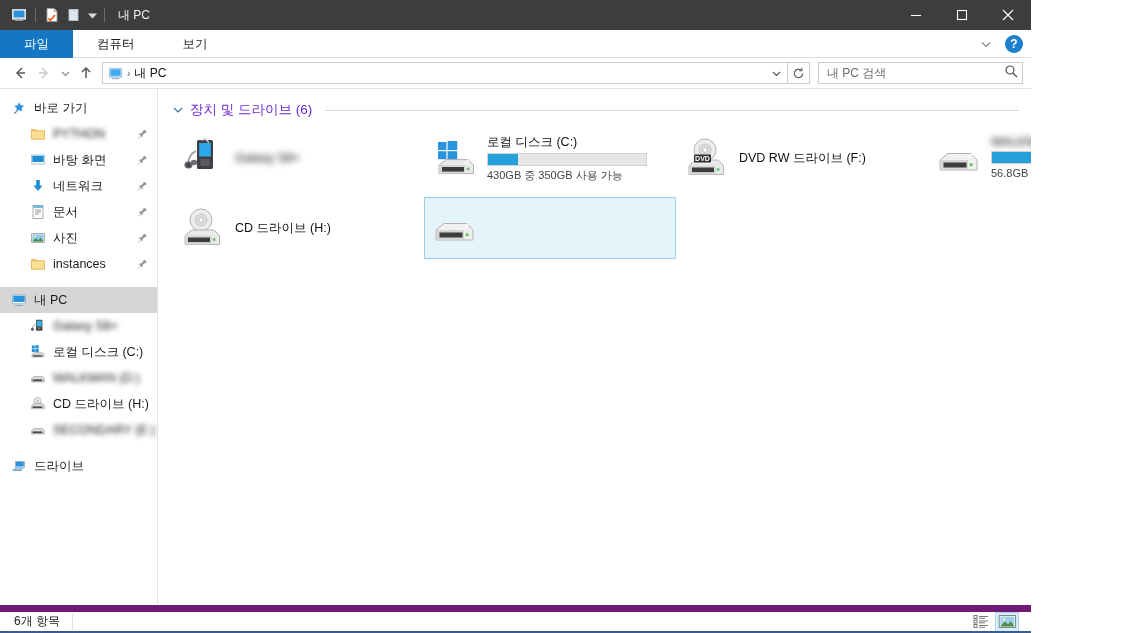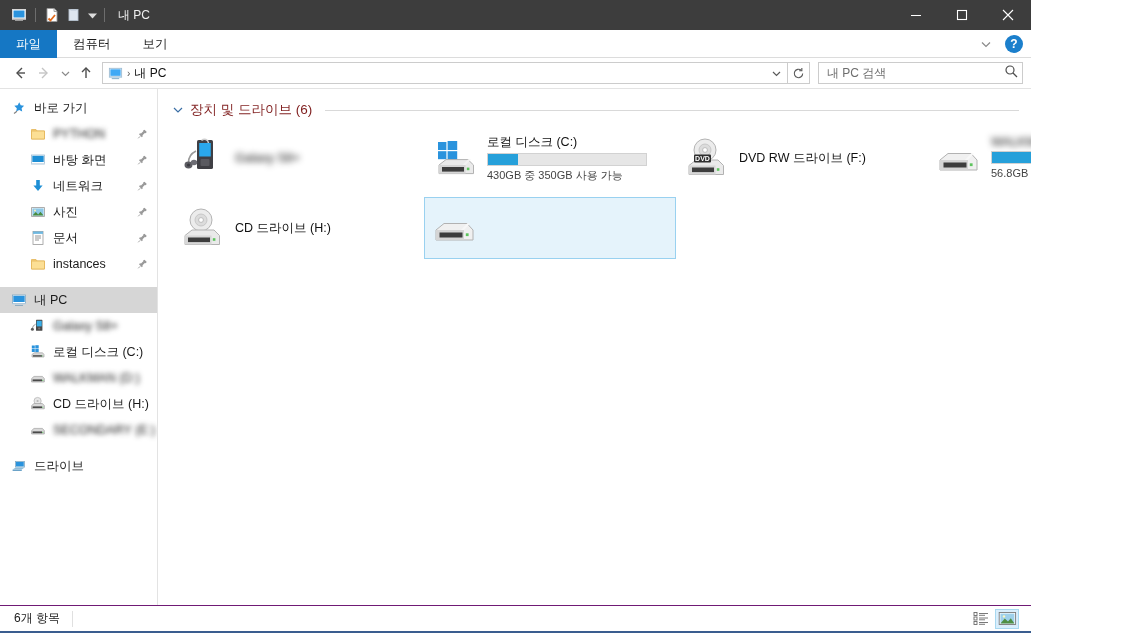--- a/index.html
+++ b/index.html
@@ -23,21 +23,21 @@
   .qat-caret { width: 14px; height: 22px; display: flex; align-items: center; justify-content: center; }
   .title-text { font-size: 12px; color: #f0f0f0; margin-left: 8px; letter-spacing: 0px; }
   .winctl { margin-left: auto; display: flex; height: 30px; }
   .winctl div { width: 46px; height: 30px; display: flex; align-items: center; justify-content: center; }
 
   
   .ribbon {
     height: 28px; flex: 0 0 28px; background: #ffffff; display: flex; align-items: stretch;
     border-bottom: 1px solid #dcdcdc; position: relative;
   }
-  .tab { display: flex; align-items: center; justify-content: center; font-size: 12.5px; color: #1b1b1b; padding: 0 16px; height: 28px; }
+  .tab { display: flex; align-items: center; justify-content: center; font-size: 12.5px; color: #1b1b1b; padding: 0 24px; height: 28px; }
   .tab.file { background: #1577c4; color: #ffffff; min-width: 52px; }
   .ribbon-right { margin-left: auto; display: flex; align-items: center; padding-right: 8px; gap: 8px; }
   .chev-collapse { width: 22px; height: 22px; display: flex; align-items: center; justify-content: center; }
   .help-btn { width: 18px; height: 18px; border-radius: 50%; background: #1b7fcc; color: #fff; font-size: 12px; font-weight: bold;
               display: flex; align-items: center; justify-content: center; line-height: 1; }
 
   
   .navbar { height: 30px; flex: 0 0 30px; display: flex; align-items: center; padding: 0 8px; gap: 0; background:#fff; }
   .nav-btn { width: 24px; height: 24px; display: flex; align-items: center; justify-content: center; }
   .nav-btn.small { width: 18px; }
@@ -75,40 +75,40 @@
   .nav-item .ni-label { overflow: hidden; text-overflow: ellipsis; }
   .pin { position: absolute; right: 9px; top: 50%; transform: translateY(-50%); width: 11px; height: 11px; }
   .nav-gap { height: 10px; }
   .blur { filter: blur(2.6px); }
   .blur-strong { filter: blur(3.1px); }
 
   
   .content { flex: 1 1 auto; background: #ffffff; position: relative; overflow: hidden; padding: 10px 0 0 8px; }
   .group-head { display: flex; align-items: center; gap: 5px; padding-left: 5px; height: 22px; }
   .group-chev { width: 14px; height: 14px; display:flex; align-items:center; justify-content:center; }
-  .group-title { font-size: 13.5px; color: #7f1d1d; white-space: nowrap; }
+  .group-title { font-size: 13.5px; color: #6d28d9; white-space: nowrap; }
   .group-rule { flex: 1 1 auto; height: 1px; background: #d9d9d9; margin-left: 8px; margin-right: 12px; }
 
   .tiles { display: flex; flex-wrap: wrap; align-content: flex-start; padding: 6px 0 0 6px; gap: 0; width: 1060px; }
   .tile {
     width: 252px; height: 62px; display: flex; align-items: center; gap: 6px;
     border: 1px solid transparent; padding: 2px 4px; margin: 0 0 8px 0;
   }
   .tile.selected { background: #e5f3fb; border-color: #99d1f0; }
   .tile-icon { width: 52px; height: 52px; flex: 0 0 52px; display: flex; align-items: center; justify-content: center; }
   .tile-info { display: flex; flex-direction: column; justify-content: center; min-width: 0; flex: 1 1 auto; gap: 2px; }
   .tile-name { font-size: 12.5px; color: #111111; white-space: nowrap; overflow: hidden; text-overflow: ellipsis; }
   .bar-outer { width: 160px; height: 13px; background: #e6e6e6; border: 1px solid #d2d2d2; }
   .bar-inner { height: 100%; background: #26a0da; }
   .tile-sub { font-size: 11px; color: #444444; white-space: nowrap; overflow: hidden; text-overflow: ellipsis; }
   .tile.noinfo .tile-info { justify-content: flex-end; }
 
   
   .statusbar {
-    height: 26px; flex: 0 0 26px; border-top: 1px solid #701a75; background: #ffffff;
+    height: 26px; flex: 0 0 26px; border-top: 7px solid #701a75; background: #ffffff;
     display: flex; align-items: center; padding: 0 6px 0 14px; font-size: 12px; color: #1b1b1b;
   }
   .status-sep { width: 1px; height: 16px; background: #e0e0e0; margin-left: 12px; }
   .view-btns { margin-left: auto; display: flex; align-items: center; gap: 2px; padding-right: 6px; }
   .view-btn { width: 24px; height: 20px; display: flex; align-items: center; justify-content: center; border: 1px solid transparent; }
   .view-btn.active { background: #d9eefc; border-color: #a8d8f0; }
   .accent-line { height: 2px; background: #3a5d8f; }
 </style>
 </head>
 <body>
@@ -301,44 +301,44 @@
           <svg width="11" height="11" viewBox="0 0 11 11">
               <path d="M7.5 1.2l2.3 2.3-1.2 1.2-.8-.2-2.3 2.3.3 1-1 1L2 5.8l1-1 1 .3L6.3 2.8l-.2-.8z" fill="#9a9a9a"></path>
               <path d="M3.2 7.8L1.2 9.8" stroke="#9a9a9a" stroke-width="0.9"></path>
             </svg>
         </span>
       </div>
 
       <div class="nav-item indent1">
         <span class="ni-icon">
           <svg width="16" height="16" viewBox="0 0 16 16">
+            <rect x="3" y="1.5" width="10" height="13" fill="#ffffff" stroke="#9a9a9a" stroke-width="0.8"></rect>
+            <rect x="3" y="1.5" width="10" height="2.4" fill="#6fb8e0"></rect>
+            <path d="M5 6h6M5 8h6M5 10h4" stroke="#8a8a8a" stroke-width="0.9"></path>
+          </svg>
+        </span>
+        <span class="ni-label">문서</span>
+        <span class="pin">
+          <svg width="11" height="11" viewBox="0 0 11 11">
+              <path d="M7.5 1.2l2.3 2.3-1.2 1.2-.8-.2-2.3 2.3.3 1-1 1L2 5.8l1-1 1 .3L6.3 2.8l-.2-.8z" fill="#9a9a9a"></path>
+              <path d="M3.2 7.8L1.2 9.8" stroke="#9a9a9a" stroke-width="0.9"></path>
+            </svg>
+        </span>
+      </div>
+
+      <div class="nav-item indent1">
+        <span class="ni-icon">
+          <svg width="16" height="16" viewBox="0 0 16 16">
             <rect x="1.6" y="3.6" width="12.8" height="8.8" fill="#ffffff" stroke="#9a9a9a" stroke-width="0.8"></rect>
             <rect x="2.4" y="4.4" width="11.2" height="7.2" fill="#8ec9e8"></rect>
             <path d="M2.4 11.6l3.4-3.6 2.4 2.4 2.2-2.6 3.2 3.8z" fill="#4a8c3f"></path>
             <circle cx="5" cy="6.4" r="1" fill="#fdf3b8"></circle>
           </svg>
         </span>
         <span class="ni-label">사진</span>
-        <span class="pin">
-          <svg width="11" height="11" viewBox="0 0 11 11">
-              <path d="M7.5 1.2l2.3 2.3-1.2 1.2-.8-.2-2.3 2.3.3 1-1 1L2 5.8l1-1 1 .3L6.3 2.8l-.2-.8z" fill="#9a9a9a"></path>
-              <path d="M3.2 7.8L1.2 9.8" stroke="#9a9a9a" stroke-width="0.9"></path>
-            </svg>
-        </span>
-      </div>
-
-      <div class="nav-item indent1">
-        <span class="ni-icon">
-          <svg width="16" height="16" viewBox="0 0 16 16">
-            <rect x="3" y="1.5" width="10" height="13" fill="#ffffff" stroke="#9a9a9a" stroke-width="0.8"></rect>
-            <rect x="3" y="1.5" width="10" height="2.4" fill="#6fb8e0"></rect>
-            <path d="M5 6h6M5 8h6M5 10h4" stroke="#8a8a8a" stroke-width="0.9"></path>
-          </svg>
-        </span>
-        <span class="ni-label">문서</span>
         <span class="pin">
           <svg width="11" height="11" viewBox="0 0 11 11">
               <path d="M7.5 1.2l2.3 2.3-1.2 1.2-.8-.2-2.3 2.3.3 1-1 1L2 5.8l1-1 1 .3L6.3 2.8l-.2-.8z" fill="#9a9a9a"></path>
               <path d="M3.2 7.8L1.2 9.8" stroke="#9a9a9a" stroke-width="0.9"></path>
             </svg>
         </span>
       </div>
 
       <div class="nav-item indent1">
         <span class="ni-icon">

